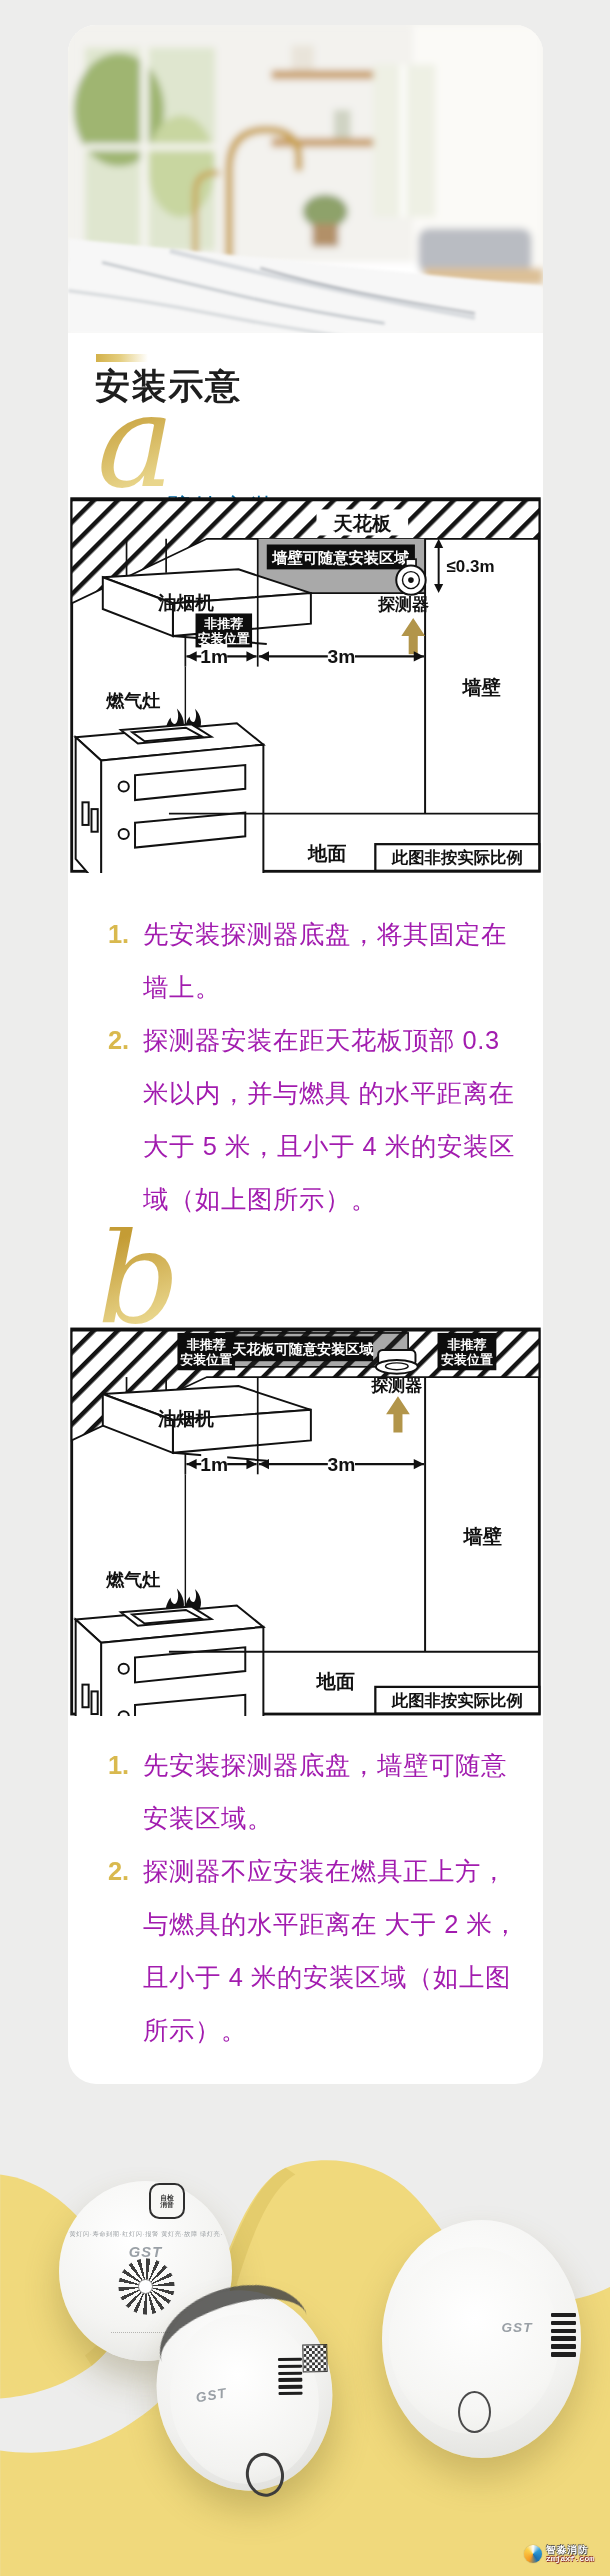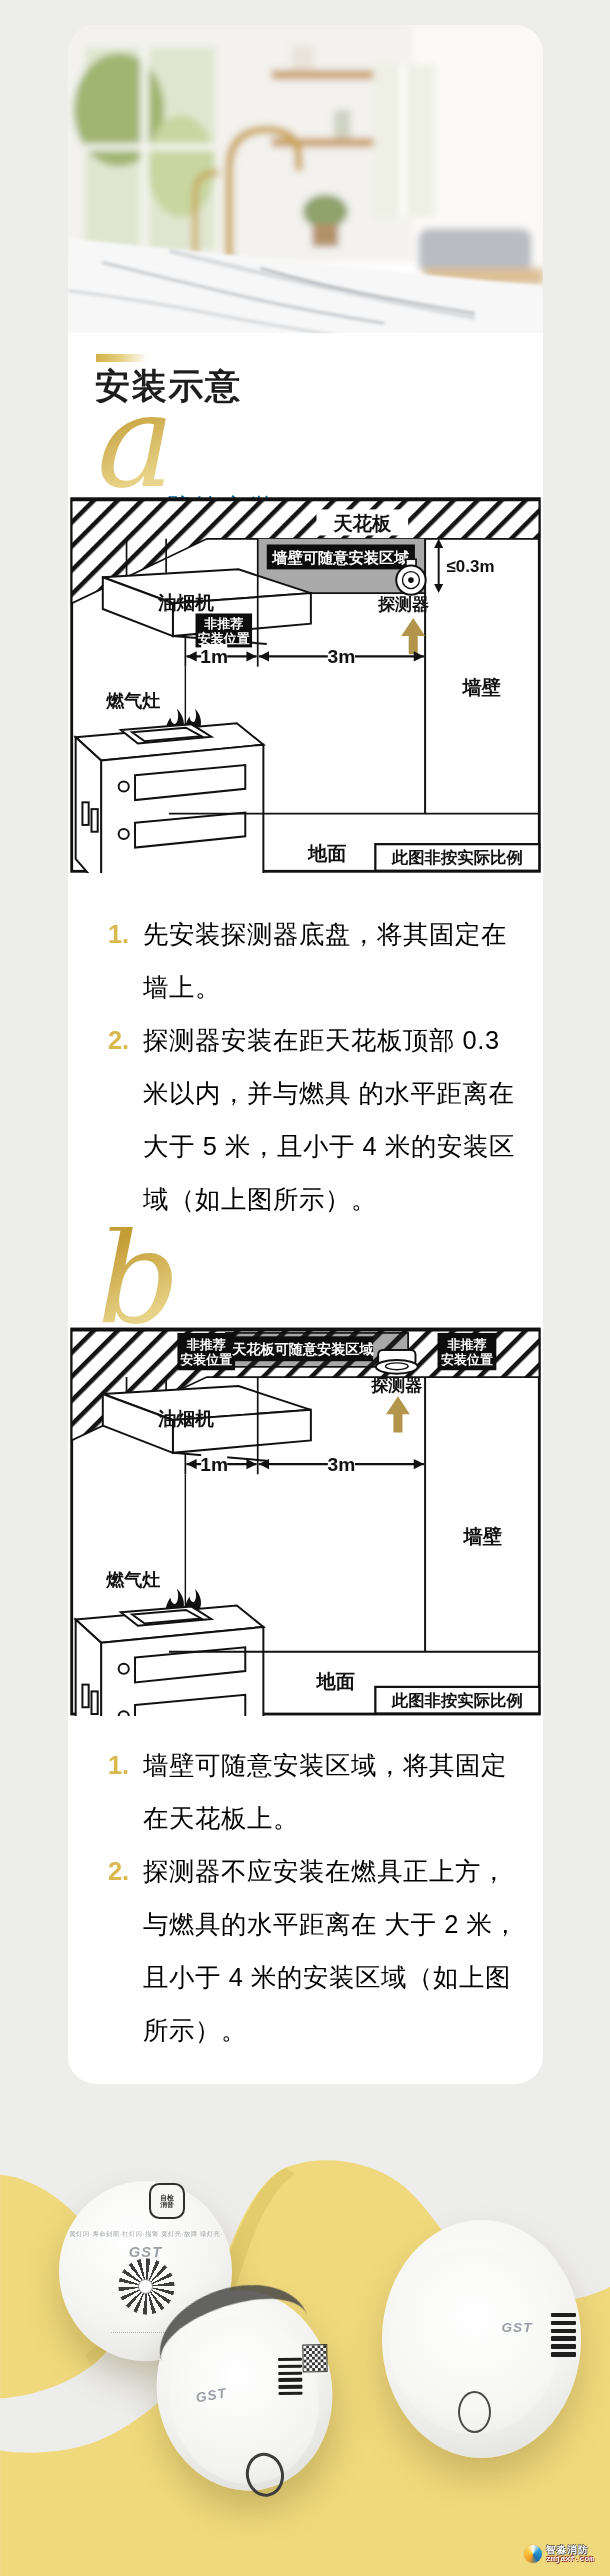--- a/index.html
+++ b/index.html
@@ -43,21 +43,21 @@
   svg text{font-family:"Liberation Sans", sans-serif;font-weight:600;fill:#111;}
   svg .wtxt{fill:#ffffff;}
   
   .steps{position:absolute;left:40px;width:421px;}
   .step{display:flex;align-items:flex-start;}
   .step .num{
     width:35px;flex:0 0 35px;color:#d9b94e;font-weight:700;
     font-size:25.4px;line-height:53px;
   }
   .step .txt{
-    flex:1;color:#000000;font-size:25.4px;line-height:53px;letter-spacing:0.6px;
+    flex:1;color:#a21caf;font-size:25.4px;line-height:53px;letter-spacing:0.6px;
   }
   
   .bottom-waves{position:absolute;left:0;top:2084px;width:611px;height:492px;}
   .detector{position:absolute;border-radius:50%;}
   .det-left{
     left:59px;top:2181px;width:173px;height:180px;z-index:3;
     background:radial-gradient(circle at 42% 32%, #ffffff 0%, #f4f4f2 55%, #dededa 100%);
     box-shadow:0 20px 34px rgba(110,95,40,.30);
   }
   .det-left .btn{
@@ -375,21 +375,21 @@
 
     <line x1="175" y1="574" x2="830" y2="574" stroke="#111" stroke-width="3.5"></line>
     <text x="470" y="638" font-size="34" text-anchor="middle">地面</text>
     <rect x="540" y="636" width="290" height="47" fill="#ffffff" stroke="#111" stroke-width="4"></rect>
     <text x="685" y="670" font-size="29" text-anchor="middle">此图非按实际比例</text>
   </svg>
 
   <div class="steps" style="top:1714px;">
     <div class="step">
       <div class="num">1.</div>
-      <div class="txt">墙壁可随意安装区域，将其固定在天花板上。</div>
+      <div class="txt">先安装探测器底盘，墙壁可随意安装区域。</div>
     </div>
     <div class="step">
       <div class="num">2.</div>
       <div class="txt">探测器不应安装在燃具正上方，与燃具的水平距离在 大于 2 米，且小于 4 米的安装区域（如上图所示）。</div>
     </div>
   </div>
 </div>
 
 <svg class="bottom-waves" viewBox="0 0 1080 870">
   <path d="M0,160 C70,168 140,220 185,300 C230,382 222,452 162,498 C108,538 48,552 0,556 Z" fill="#f0d97c"></path>

